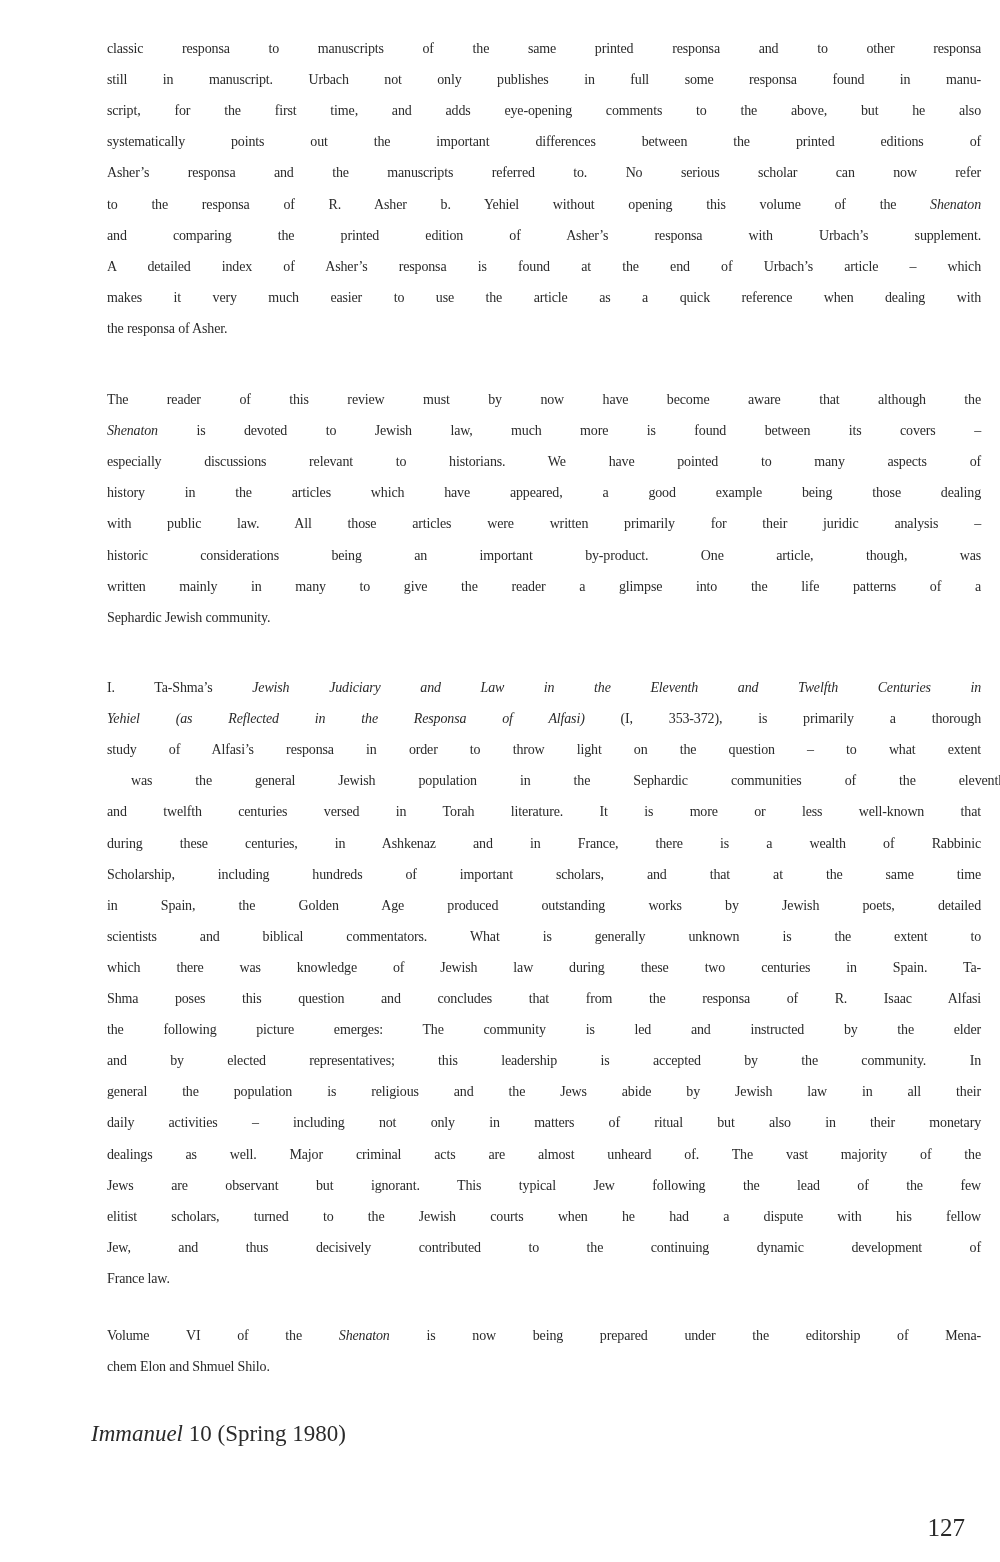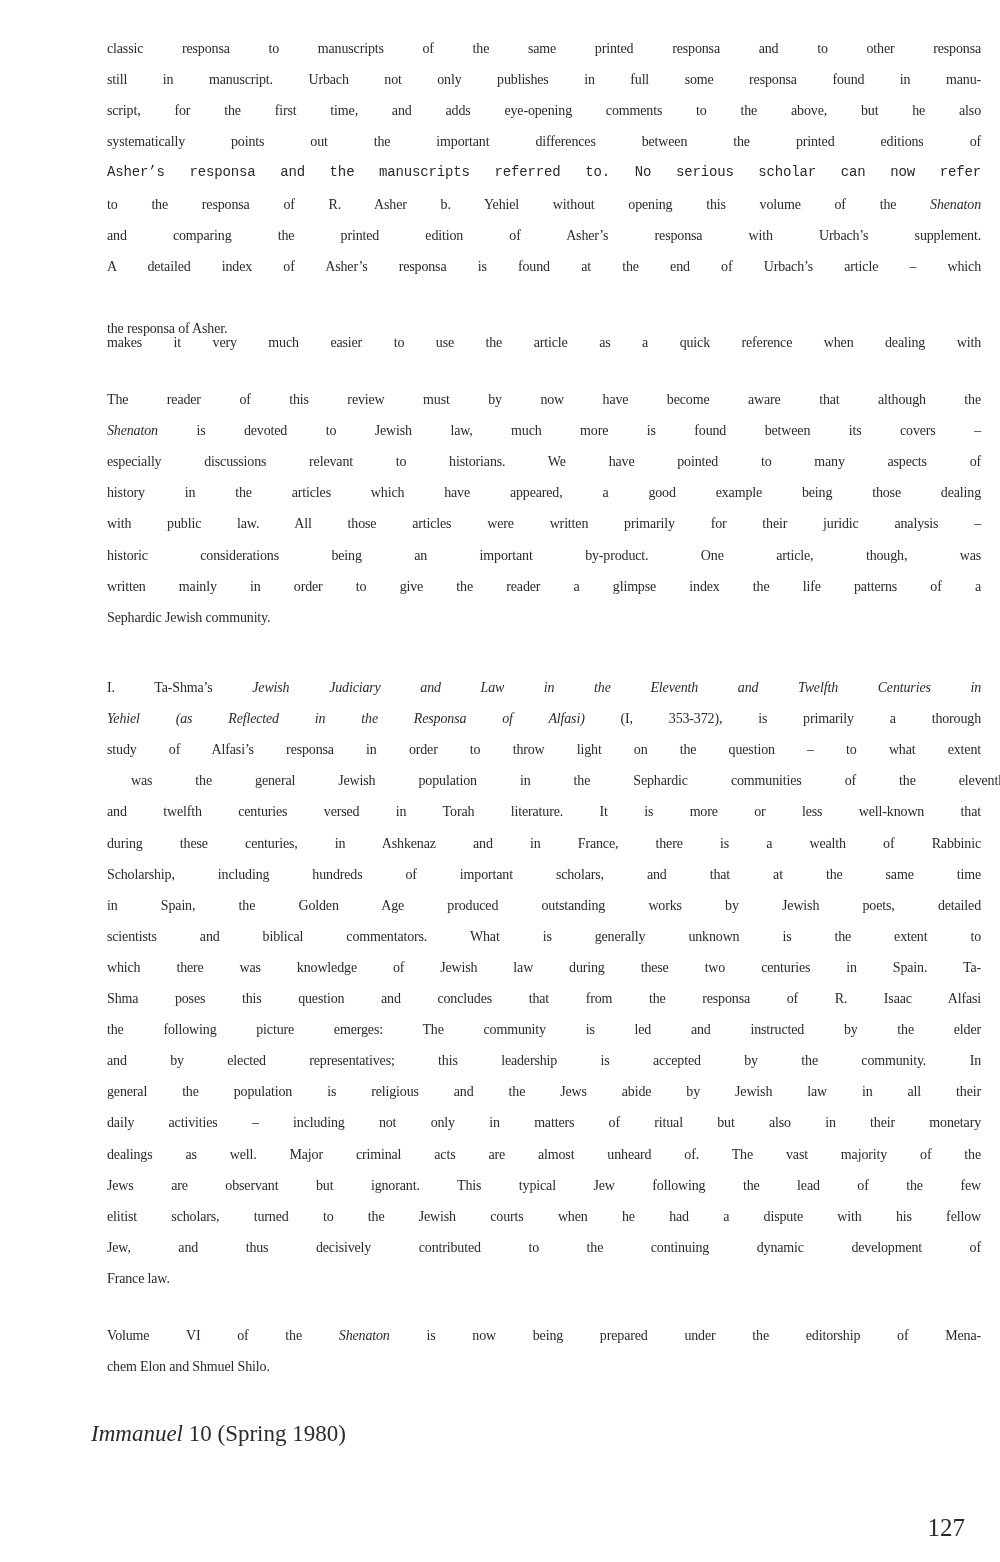--- a/index.html
+++ b/index.html
@@ -23,35 +23,35 @@
 </head>
 <body>
 
 <div class="page">
   <div id="body-text">
       <div>
         <div class="line" style="top: 33px;"><span>classic responsa to manuscripts of the same printed responsa and to other responsa</span></div>
         <div class="line" style="top: 64.1px;"><span>still in manuscript. Urbach not only publishes in full some responsa found in manu-</span></div>
         <div class="line" style="top: 95.2px;"><span>script, for the first time, and adds eye-opening comments to the above, but he also</span></div>
         <div class="line" style="top: 126.3px;"><span>systematically points out the important differences between the printed editions of</span></div>
-        <div class="line" style="top: 157.4px; font-family: Liberation Mono, monospace;"><span>Asher’s responsa and the manuscripts referred to. No serious scholar can now refer</span></div>
+        <div class="line" style="top: 157.4px;"><span>Asher’s responsa and the manuscripts referred to. No serious scholar can now refer</span></div>
         <div class="line" style="top: 188.5px;"><span>to the responsa of R. Asher b. Yehiel without opening this volume of the </span><i>Shenaton</i></div>
         <div class="line" style="top: 219.6px;"><span>and comparing the printed edition of Asher’s responsa with Urbach’s supplement.</span></div>
         <div class="line" style="top: 250.7px;"><span>A detailed index of Asher’s responsa is found at the end of Urbach’s article – which</span></div>
-        <div class="line" style="top: 281.8px; margin-top: 45px;"><span>makes it very much easier to use the article as a quick reference when dealing with</span></div>
+        <div class="line" style="top: 281.8px;"><span>makes it very much easier to use the article as a quick reference when dealing with</span></div>
         <div class="line last" style="top: 312.9px;"><span>the responsa of Asher.</span></div>
       </div>
       <div>
         <div class="line" style="top: 384px;"><span>The reader of this review must by now have become aware that although the</span></div>
         <div class="line" style="top: 415.1px;"><i>Shenaton</i><span> is devoted to Jewish law, much more is found between its covers –</span></div>
         <div class="line" style="top: 446.2px;"><span>especially discussions relevant to historians. We have pointed to many aspects of</span></div>
         <div class="line" style="top: 477.3px;"><span>history in the articles which have appeared, a good example being those dealing</span></div>
         <div class="line" style="top: 508.4px;"><span>with public law. All those articles were written primarily for their juridic analysis –</span></div>
         <div class="line" style="top: 539.5px;"><span>historic considerations being an important by-product. One article, though, was</span></div>
-        <div class="line" style="top: 570.6px;"><span>written mainly in order to give the reader a glimpse index the life patterns of a</span></div>
+        <div class="line" style="top: 570.6px;"><span>written mainly in many to give the reader a glimpse into the life patterns of a</span></div>
         <div class="line last" style="top: 601.7px;"><span>Sephardic Jewish community.</span></div>
       </div>
       <div>
         <div class="line" style="top: 672px;"><span>I. Ta-Shma’s </span><i>Jewish Judiciary and Law in the Eleventh and Twelfth Centuries in</i></div>
         <div class="line" style="top: 703.1px;"><i>Yehiel (as Reflected in the Responsa of Alfasi)</i><span> (I, 353-372), is primarily a thorough</span></div>
         <div class="line" style="top: 734.2px;"><span>study of Alfasi’s responsa in order to throw light on the question – to what extent</span></div>
         <div class="line" style="top: 765.3px; margin-left: 24px;"><span>was the general Jewish population in the Sephardic communities of the eleventh</span></div>
         <div class="line" style="top: 796.4px;"><span>and twelfth centuries versed in Torah literature. It is more or less well-known that</span></div>
         <div class="line" style="top: 827.5px;"><span>during these centuries, in Ashkenaz and in France, there is a wealth of Rabbinic</span></div>
         <div class="line" style="top: 858.6px;"><span>Scholarship, including hundreds of important scholars, and that at the same time</span></div>

